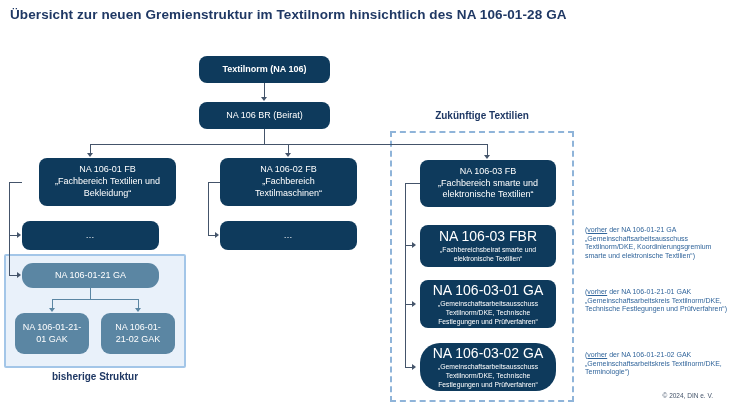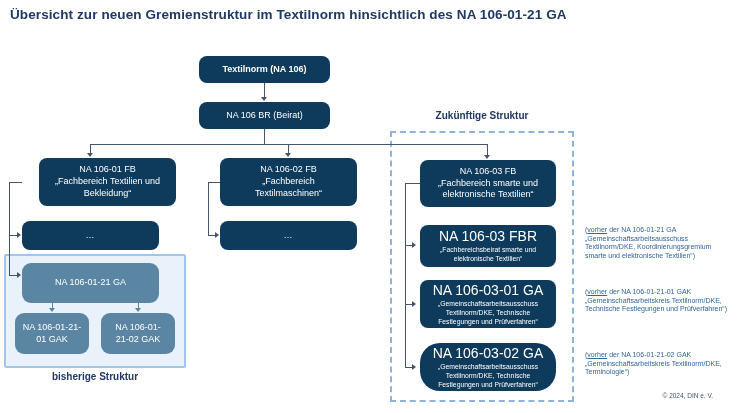--- a/index.html
+++ b/index.html
@@ -50,43 +50,43 @@
     border-right:3px solid transparent;border-top:4px solid #44546A;z-index:2;}
   .arr-d.lt{border-top-color:#5B86A3;}
   .arr-r{position:absolute;width:0;height:0;border-top:3px solid transparent;
     border-bottom:3px solid transparent;border-left:4px solid #44546A;z-index:2;}
 </style>
 </head>
 <body>
 
 <div id="stage">
 
-  <div class="page-title">Übersicht zur neuen Gremienstruktur im Textilnorm hinsichtlich des NA 106-01-21 GA</div>
+  <div class="page-title">Übersicht zur neuen Gremienstruktur im Textilnorm hinsichtlich des NA 106-01-28 GA</div>
 
   <div class="panel"></div>
   <div class="dashedbox"></div>
 
-  <div class="grouplabel" style="left:390px;top:110px;width:184px;">Zukünftige Struktur</div>
+  <div class="grouplabel" style="left:390px;top:110px;width:184px;">Zukünftige Textilien</div>
   <div class="grouplabel" style="left:4px;top:371px;width:182px;">bisherige Struktur</div>
 
   <div class="node" style="left:199px;top:56px;width:131px;height:27px;">
     <span class="l1b">Textilnorm (NA 106)</span>
   </div>
   <div class="node" style="left:199px;top:102px;width:131px;height:27px;">
     <span class="l1">NA 106 BR (Beirat)</span>
   </div>
 
   <div class="node" style="left:22px;top:158px;width:137px;height:48px;margin-left:17px;">
     <span class="l1">NA 106-01 FB</span>
     <span class="l1">„Fachbereich Textilien und Bekleidung“</span>
   </div>
   <div class="node dots" style="left:22px;top:221px;width:137px;height:29px;">
     <span class="l1">…</span>
   </div>
-  <div class="node slate" style="left:22px;top:263px;width:137px;height:40px;">
+  <div class="node slate" style="left:22px;top:263px;width:137px;height:25px;border-radius:11px;">
     <span class="l1">NA 106-01-21 GA</span>
   </div>
   <div class="node slate" style="left:15px;top:313px;width:74px;height:41px;padding:2px 4px;">
     <span class="l1">NA 106-01-21-01 GAK</span>
   </div>
   <div class="node slate" style="left:101px;top:313px;width:74px;height:41px;padding:2px 9px;">
     <span class="l1">NA 106-01-21-02 GAK</span>
   </div>
 
   <div class="node" style="left:220px;top:158px;width:137px;height:48px;">

